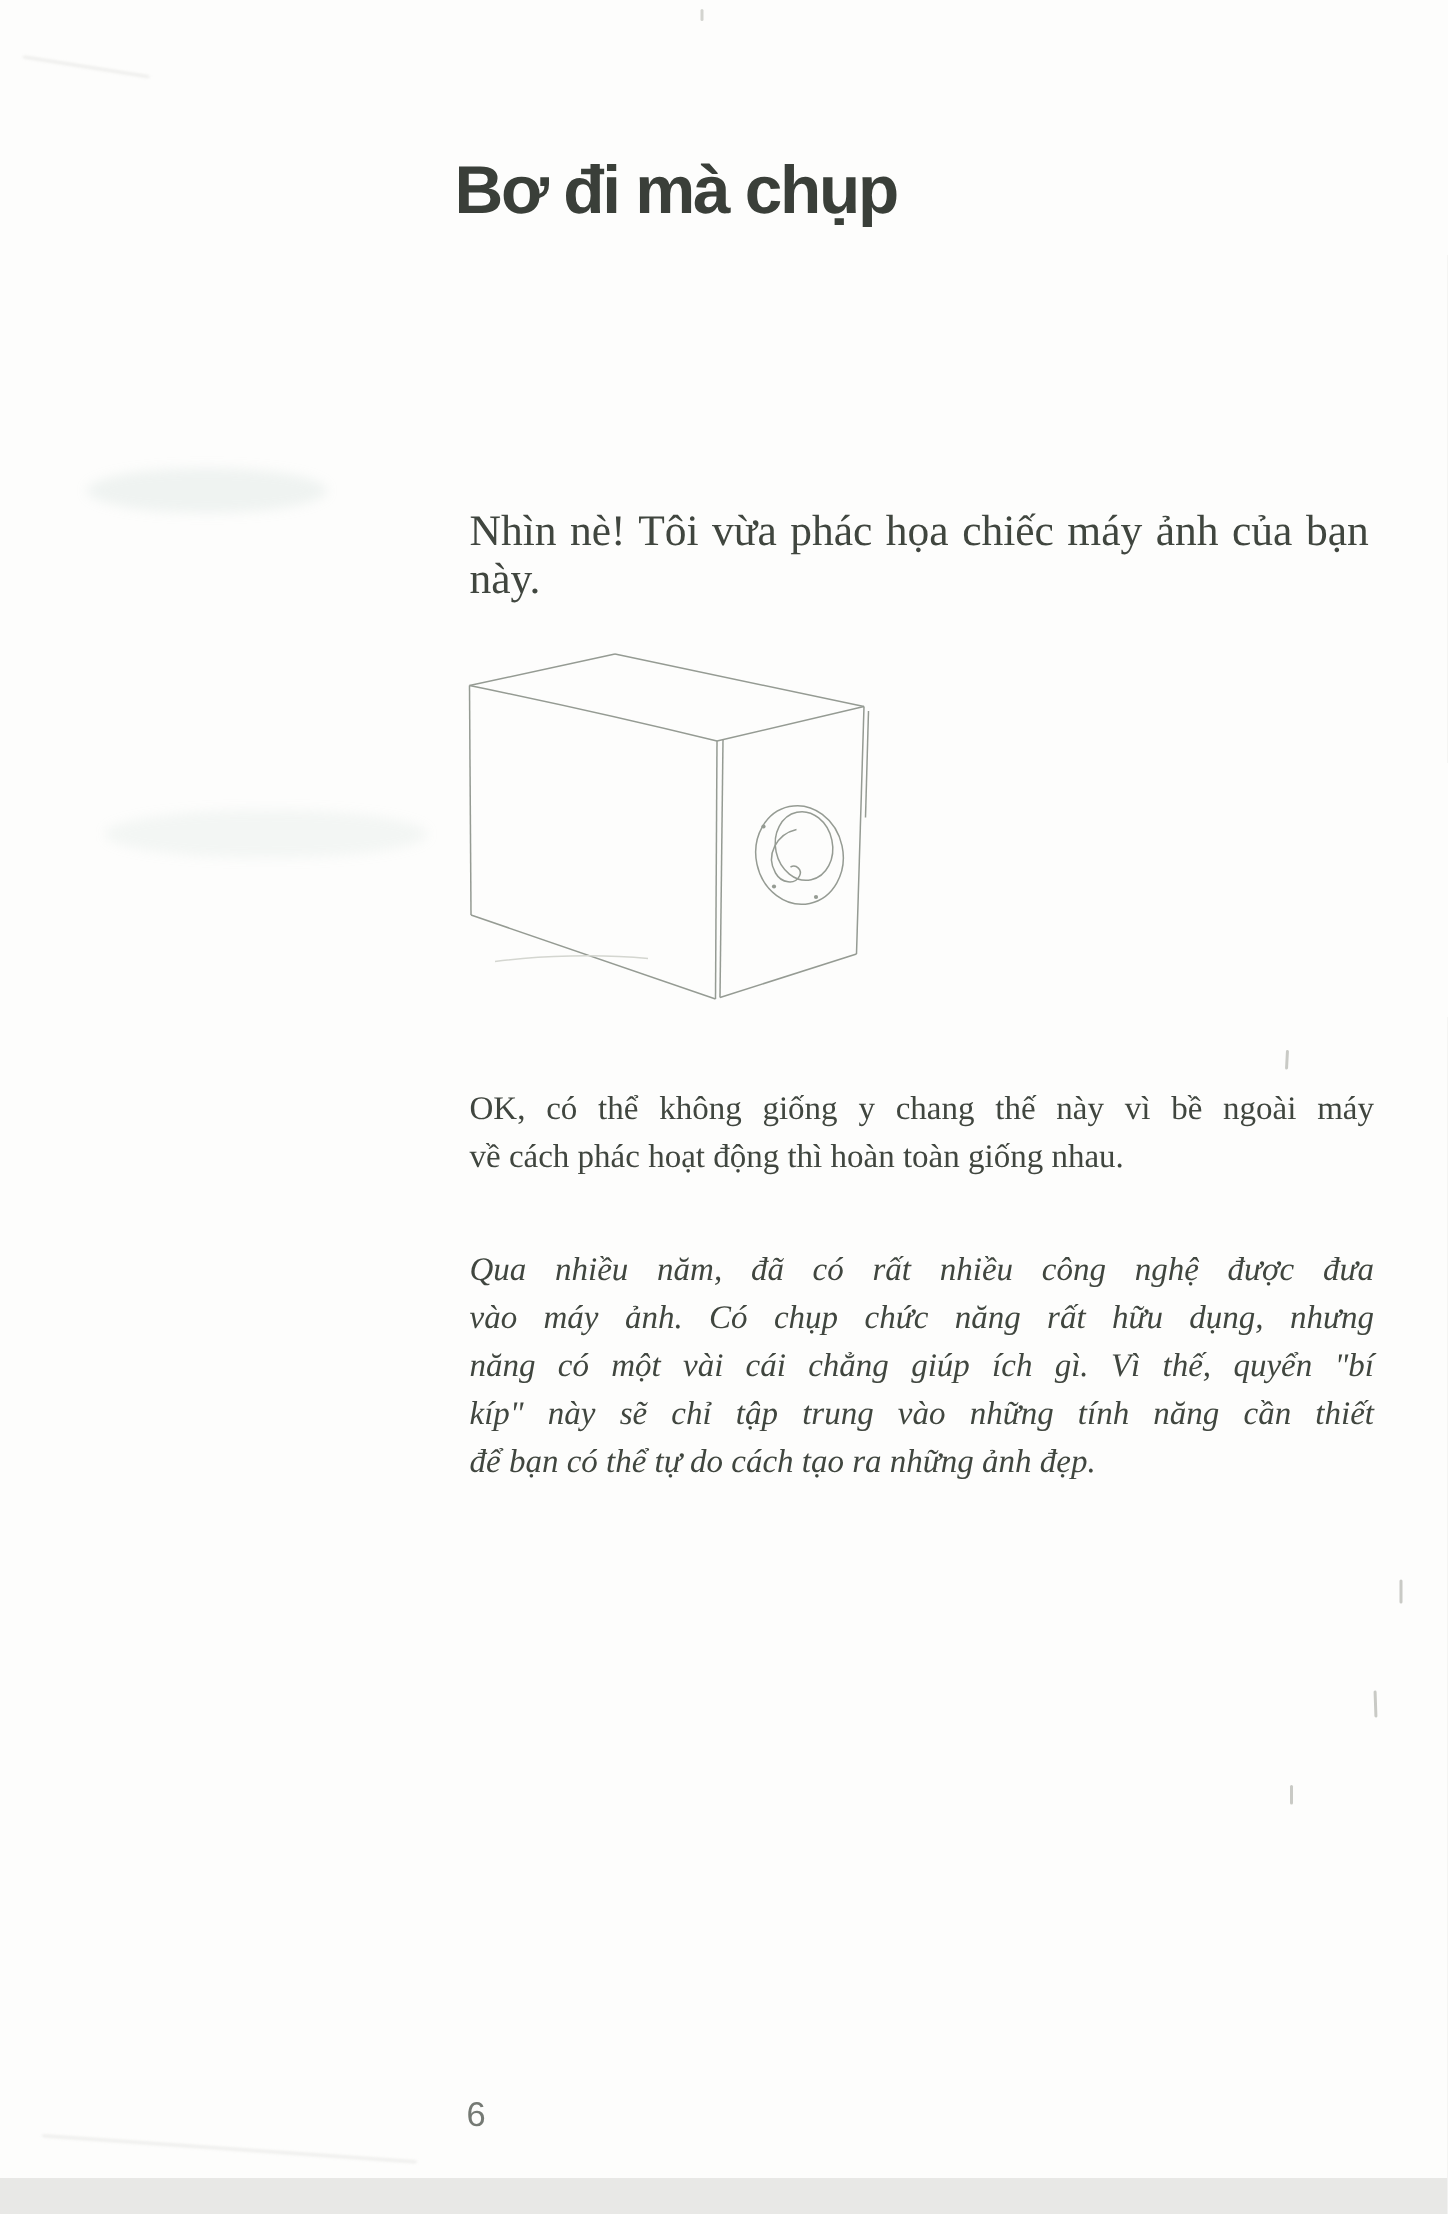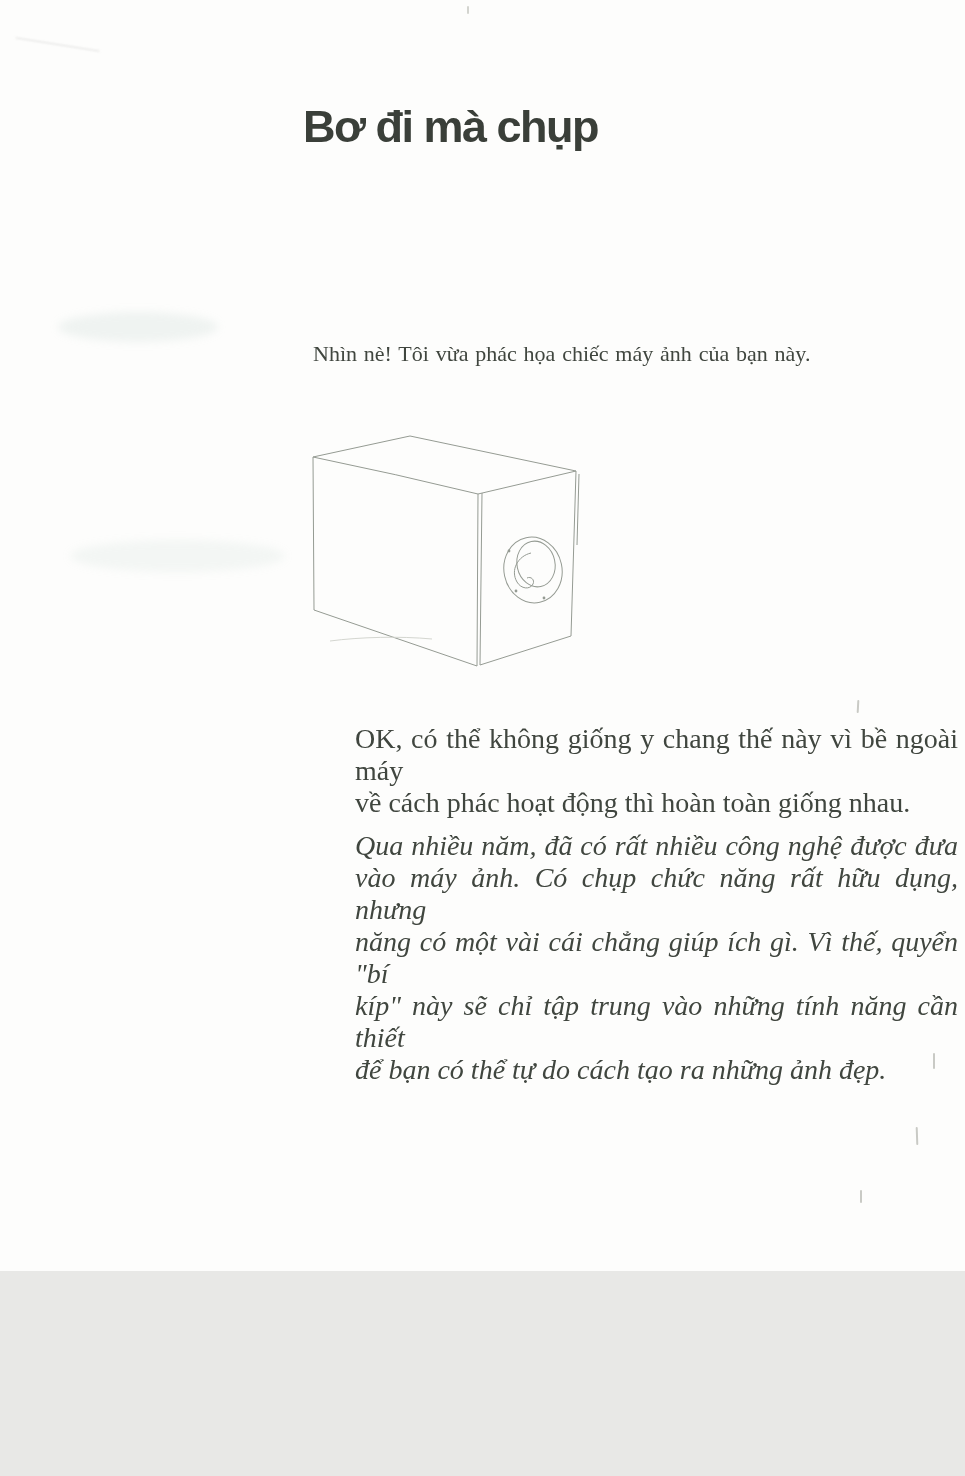--- a/index.html
+++ b/index.html
@@ -7,21 +7,21 @@
     --bg: #fdfdfc;
     --title-color: #3a3f39;
     --body-color: #40463f;
     --pagenum-color: #757a74;
     --sketch-line: #959b93;
   }
   body { background: #e8e8e6; font-family: "Liberation Serif", serif; }
   .page {
     position: relative;
     width: 965px;
-    height: 1271px;
+    height: 1452px;
     margin: 0 auto;
     background: var(--bg);
     overflow: hidden;
   }
   .title {
     position: absolute;
     left: 303px;
     top: 100px;
     margin: 0;
     font-family: "Liberation Sans", sans-serif;
@@ -30,43 +30,42 @@
     line-height: 1.2;
     letter-spacing: -1.5px;
     color: var(--title-color);
   }
   .intro {
     position: absolute;
     left: 313px;
     top: 338px;
     width: 610px;
     margin: 0;
-    font-size: 22px;
+    font-size: 29px;
     line-height: 32px;
     word-spacing: 0.06em;
     color: var(--body-color);
   }
   .sketch {
     position: absolute;
     left: 298px;
     top: 420px;
     width: 294px;
     height: 258px;
   }
   .sk { stroke: var(--sketch-line); fill: none; stroke-width: 1; }
   .sk-faint { stroke: #d4d6d0; fill: none; stroke-width: 1; }
   .sk-dot { fill: var(--sketch-line); stroke: none; }
   .para {
     position: absolute;
     left: 313px;
     width: 603px;
-    font-size: 28px;
+    font-size: 22px;
     line-height: 32px;
     color: var(--body-color);
-    margin-left: 42px;
   }
   .para-1 { top: 723px; }
   .para-2 { top: 830px; font-style: italic; }
   .tline { text-align: justify; text-align-last: justify; }
   .tlast { text-align-last: left; }
   .pagenum {
     position: absolute;
     left: 311px;
     top: 1396px;
     font-family: "Liberation Sans", sans-serif;

